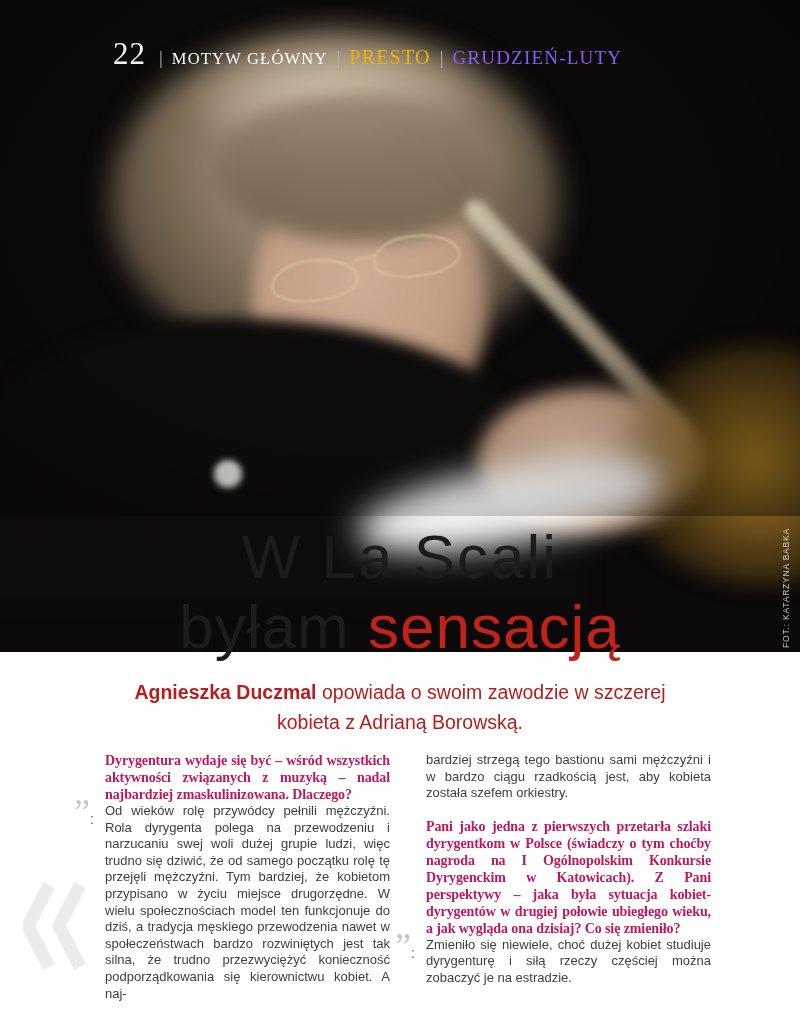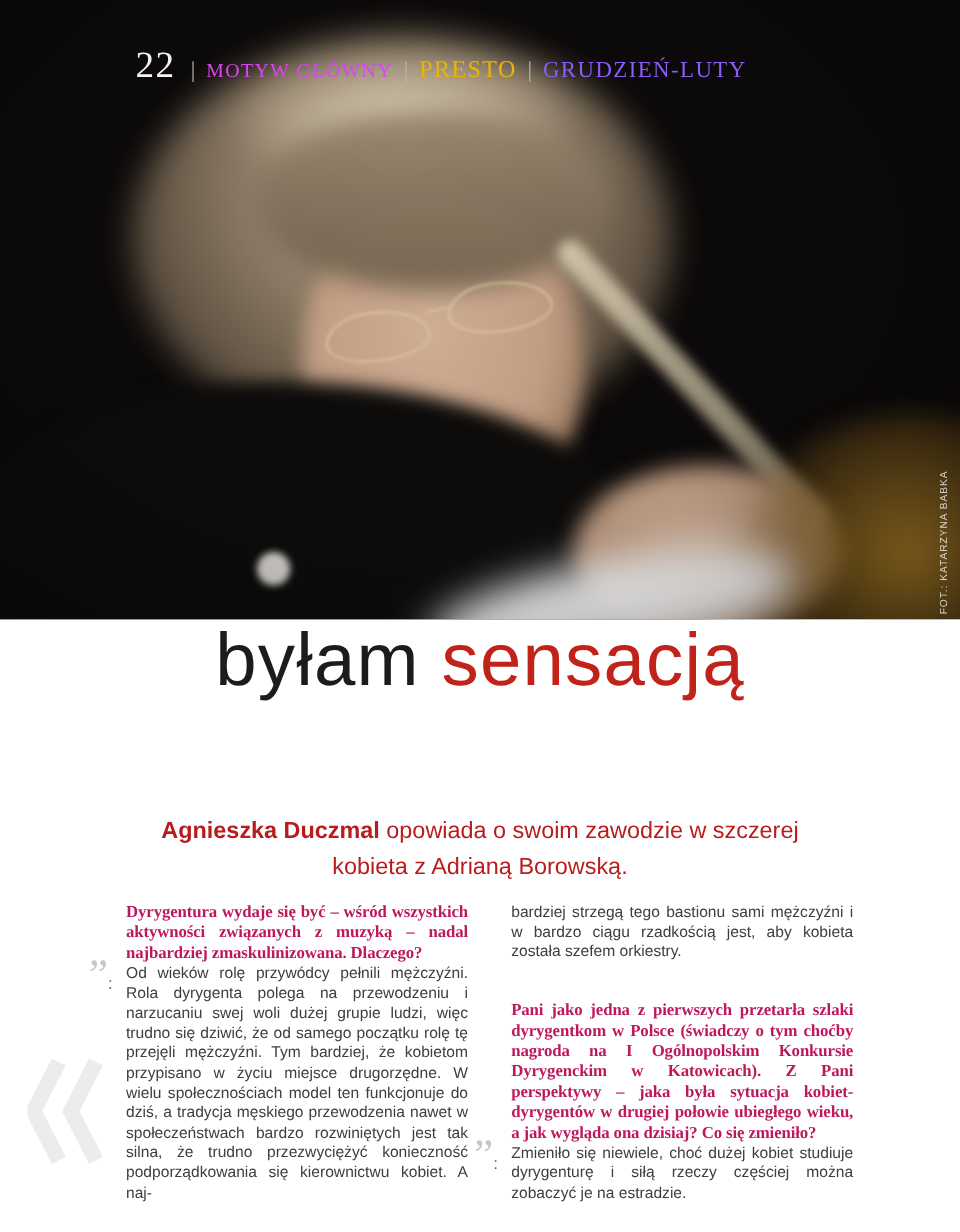--- a/index.html
+++ b/index.html
@@ -5,21 +5,21 @@
   * { margin:0; padding:0; box-sizing:border-box; }
   html,body { background:#ffffff; }
   .page {
     position:relative; width:800px; height:1027px;
     background:#ffffff; overflow:hidden;
     font-family:"Liberation Sans", sans-serif;
   }
 
   
   .photo {
-    position:absolute; top:0; left:0; width:800px; height:516px;
+    position:absolute; top:0; left:0; width:800px; height:652px;
     background:#0b0909; overflow:hidden;
   }
   .photo .shape { position:absolute; }
   .hair-back {
     left:110px; top:30px; width:450px; height:340px; border-radius:50%;
     background:radial-gradient(ellipse at 50% 35%, #b3a28c 0%, #8d7c66 40%, #5d5040 70%, rgba(20,16,12,0) 100%);
     filter:blur(14px);
   }
   .hair-highlight {
     left:185px; top:40px; width:300px; height:125px; border-radius:50%;
@@ -81,21 +81,21 @@
 
   
   .header-bar {
     position:absolute; top:36px; left:113px;
     display:flex; align-items:baseline;
     font-family:"Liberation Serif", serif; white-space:nowrap;
   }
   .page-number { font-size:31px; color:#f5f3f0; letter-spacing:1px; }
   .hdr-sep { font-size:19px; color:#b9b4b0; font-weight:400; margin:0 9px; }
   .hdr-sep.first { margin-left:13px; }
-  .section-label  { font-size:16.5px; color:#d946ef; letter-spacing:1.2px; font-variant:small-caps; text-transform:uppercase; }
+  .section-label  { font-size:16.5px; color:#ffffff; letter-spacing:1.2px; font-variant:small-caps; text-transform:uppercase; }
   .magazine-label { font-size:20px; color:#eab308; letter-spacing:1.2px; text-transform:uppercase; }
   .issue-label    { font-size:19px;  color:#8b5cf6; letter-spacing:1.2px; text-transform:uppercase; }
 
   
   .photo-credit {
     position:absolute; right:9px; bottom:4px;
     writing-mode:vertical-rl; transform:rotate(180deg);
     font-size:8.5px; letter-spacing:0.8px; color:rgba(255,255,255,0.75);
     font-family:"Liberation Sans", sans-serif; text-transform:uppercase;
   }
@@ -124,21 +124,21 @@
   .columns {
     position:absolute; top:752px; left:105px; width:606px;
     display:flex; gap:36px;
   }
   .col { width:285px; }
   .question {
     font-family:"Liberation Serif", serif; font-weight:700;
     font-size:14px; line-height:17px; text-align:justify;
     color:#be185d; letter-spacing:-0.1px;
   }
-  .question.second { margin-top:32px; }
+  .question.second { margin-top:16px; }
   .answer {
     position:relative;
     font-family:"Liberation Sans", sans-serif;
     font-size:13px; line-height:16.6px; text-align:justify;
     color:#3e3e3e;
   }
   .qmark {
     position:absolute; left:-31px; top:-9px;
     font-family:"Liberation Serif", serif; font-size:36px;
     color:#c6c6c6; line-height:1;
@@ -181,20 +181,21 @@
       <span class="hdr-sep">|</span>
       <span class="magazine-label">PRESTO</span>
       <span class="hdr-sep">|</span>
       <span class="issue-label">GRUDZIEŃ-LUTY</span>
     </div>
 
     <div class="photo-credit">FOT.: KATARZYNA BABKA</div>
   </div>
 
   <div class="title-block">
+    <div class="title-line1">W La Scali</div>
     <div class="title-line2"><span>byłam </span><span class="accent" style="color: rgb(193, 34, 26);">sensacją</span></div>
   </div>
 
   <div class="subtitle">
     <div><b>Agnieszka Duczmal</b><span> opowiada o swoim zawodzie w szczerej</span></div>
     <div>kobieta z Adrianą Borowską.</div>
   </div>
 
   <div class="columns">
     <div class="col">

